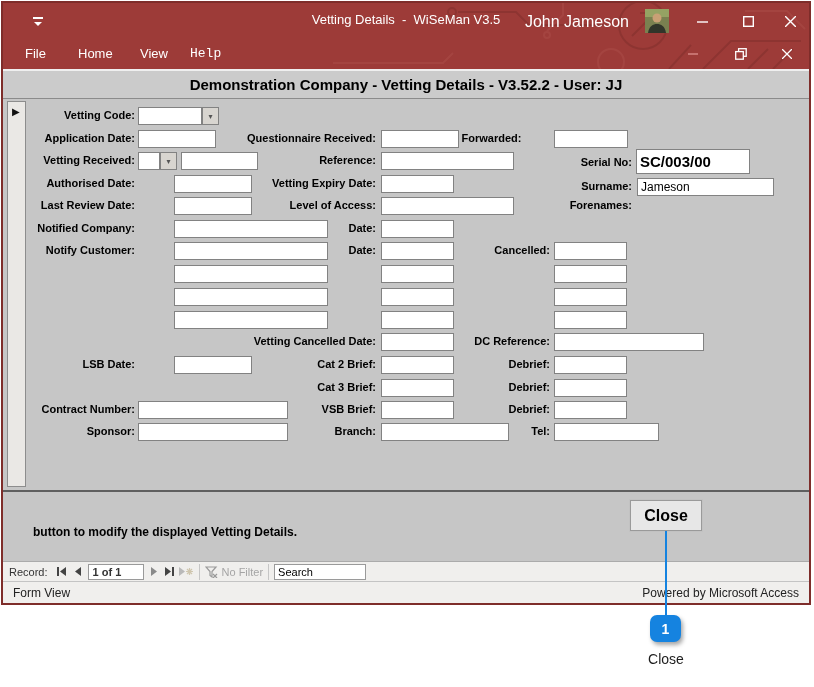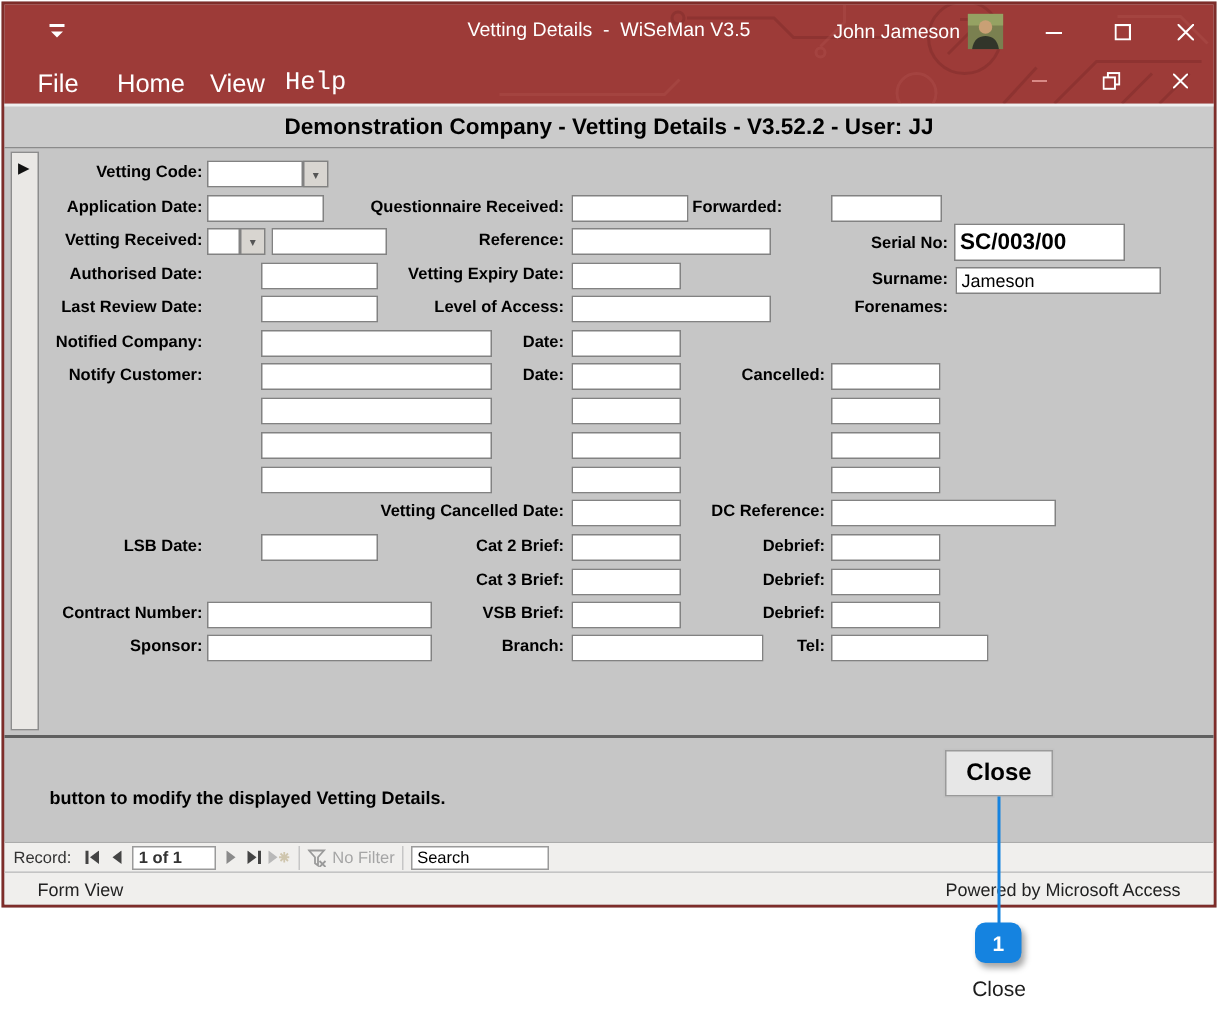--- a/index.html
+++ b/index.html
@@ -10,25 +10,25 @@
             border:2px solid #7e2d2a; background:#c6c6c6; }
 
   
   .chrome { position:relative; height:66px; background:#9d3b38; overflow:hidden; }
   .circuit { position:absolute; left:0; top:0; pointer-events:none; }
   .titlebar-row { position:absolute; left:0; top:0; width:100%; height:36px; }
   .menubar-row  { position:absolute; left:0; top:36px; width:100%; height:30px; }
   .qat { position:absolute; left:29px; top:11px; width:12px; height:12px; cursor:pointer; }
   .win-title { position:absolute; left:50%; top:9px; transform:translateX(-50%);
                color:#ffffff; font-size:13px; white-space:pre; }
-  .tb-user { position:absolute; right:169px; top:10px; color:#ffffff; font-size:13px; }
+  .tb-user { position:absolute; right:180px; top:10px; color:#ffffff; font-size:16px; }
   .tb-avatar { position:absolute; right:140px; top:6px; width:24px; height:24px; overflow:hidden; }
   .tb-btn { position:absolute; top:8px; width:22px; height:20px; display:flex; align-items:center;
             justify-content:center; cursor:pointer; }
-  .menu-item { position:absolute; top:7px; color:#ffffff; font-size:17px; cursor:pointer; }
+  .menu-item { position:absolute; top:7px; color:#ffffff; font-size:13px; cursor:pointer; }
   .mb-btn { position:absolute; top:6px; width:20px; height:18px; display:flex; align-items:center;
             justify-content:center; cursor:pointer; }
 
   
   .form-header { height:30px; background:#cbcbcb; border-top:2px solid #efefef;
                  border-bottom:1px solid #8b8b8b; display:flex; align-items:center;
                  justify-content:center; }
   .form-header span { font-size:15px; font-weight:bold; color:#000; }
 
   
@@ -64,21 +64,21 @@
   .navbtn { width:16px; height:16px; display:flex; align-items:center; justify-content:center; cursor:pointer; }
   .posbox { width:56px; height:16px; background:#fff; border:1px solid #9a9a9a; font-size:11px;
             font-weight:bold; display:flex; align-items:center; padding-left:4px; margin:0 2px; }
   .vsep { width:1px; height:16px; background:#c6c6c6; margin:0 5px; }
   .nofilter { display:flex; align-items:center; gap:4px; color:#a5a5a5; font-size:11px; cursor:pointer; }
   .searchbox { width:92px; height:16px; border:1px solid #9a9a9a; font-family:"Liberation Sans",sans-serif;
                font-size:11px; padding:0 3px; background:#fff; }
 
   
   .statusbar { height:22px; background:#f0efed; border-top:1px solid #c4c4c4; display:flex;
-               align-items:center; justify-content:space-between; padding:0 22px; font-size:12px; color:#222; }
+               align-items:center; justify-content:space-between; padding:0 10px; font-size:12px; color:#222; }
 
   
   .callout-line { position:absolute; left:665px; top:531px; width:2px; height:86px;
                   background:#1583e0; z-index:40; }
   .callout-badge { position:absolute; left:650px; top:615px; width:31px; height:27px; background:#1583e0;
                    border-radius:7px; color:#fff; font-size:14px; font-weight:bold; display:flex;
                    align-items:center; justify-content:center; z-index:41;
                    box-shadow:2px 3px 4px rgba(0,0,0,0.35); }
   .callout-label { position:absolute; left:626px; top:651px; width:80px; text-align:center;
                    font-size:14px; color:#1d1d1d; z-index:41; }

